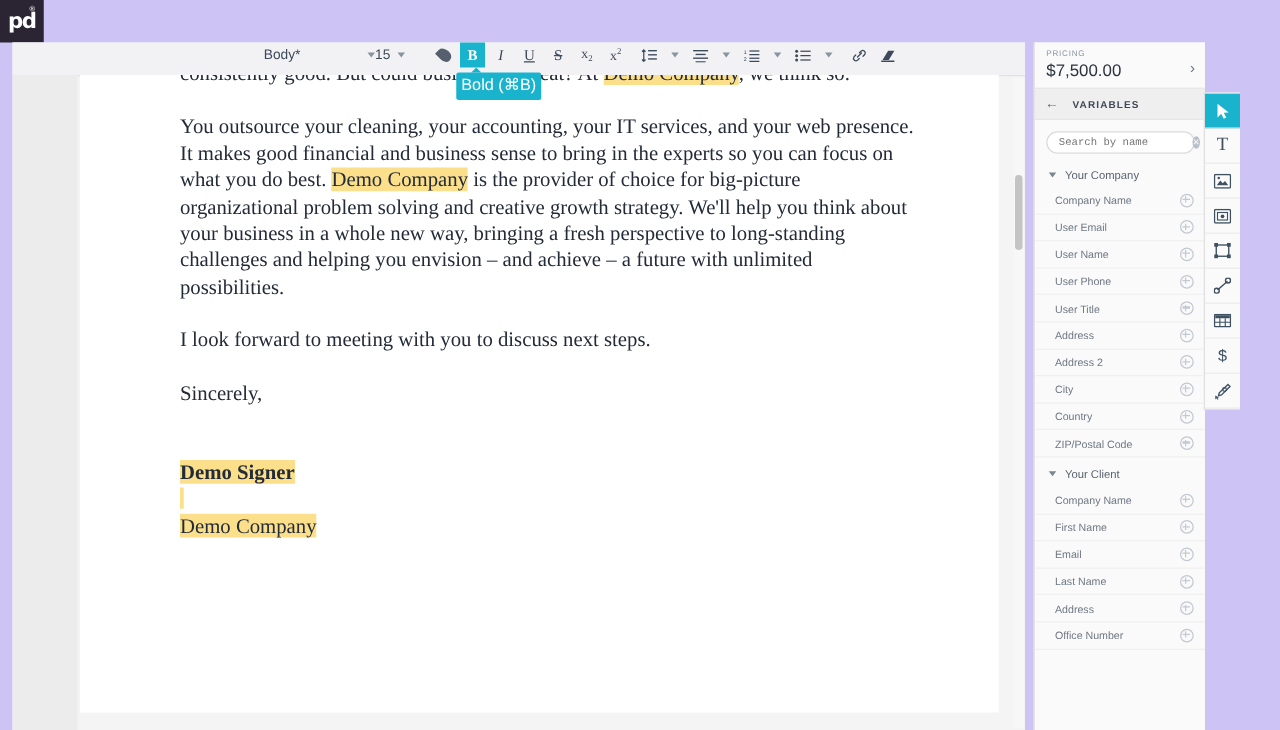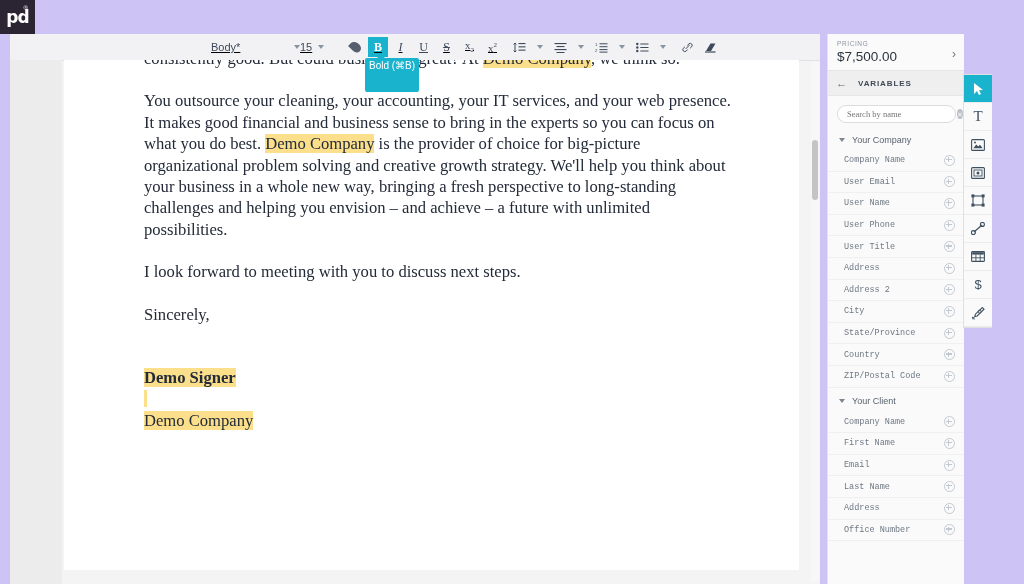--- a/index.html
+++ b/index.html
@@ -51,22 +51,20 @@
     width: 810px; height: 550px;
     background: #f4f4f4;
   }
   .toolbar {
     position: absolute;
     left: 0; top: 0;
     width: 810px; height: 26px;
     background: #f2f2f4;
     border-bottom: 1px solid #e2e2e6;
     display: flex;
-    align-items: center;
-    text-decoration: underline;
   }
   .tb-spacer { width: 198px; }
   .tb-style-select {
     display: flex;
     align-items: center;
     width: 92px;
     height: 20px;
     font-size: 11px;
     color: #3d4a5c;
     padding-left: 3px;
@@ -116,22 +114,22 @@
     border-radius: 0 60% 50% 50%;
     transform: rotate(-45deg);
   }
 
   
   .bold-tooltip {
     position: absolute;
     left: 365px; top: 58px;
     background: #1ab3cd;
     color: #ffffff;
-    font-size: 10px;
-    padding: 3px 4px 21px 4px;
+    font-size: 13px;
+    padding: 3px 4px 6px 4px;
     border-radius: 2px;
     white-space: nowrap;
     line-height: 1;
     z-index: 40;
   }
   .bold-tooltip::before {
     content: "";
     position: absolute;
     left: 12px; top: -4px;
     border-left: 4px solid transparent;
@@ -251,21 +249,21 @@
     align-items: center;
     padding: 0 5px 0 9px;
     box-sizing: border-box;
   }
   .search-input {
     flex: 1;
     border: none;
     outline: none;
     font-size: 8.5px;
     color: #9aa3af;
-    font-family: Liberation Serif, serif;
+    font-family: Liberation Mono, monospace;
     background: transparent;
     padding: 0;
   }
   .search-clear {
     width: 10px; height: 10px;
     border-radius: 50%;
     background: #b9c0c9;
     color: #fafafa;
     font-size: 7px;
     display: flex;
@@ -291,21 +289,21 @@
   }
   .var-row {
     display: flex;
     align-items: center;
     justify-content: space-between;
     height: 21.6px;
     padding: 0 9px 0 16px;
     border-bottom: 1px solid #f0f0f0;
     box-sizing: border-box;
   }
-  .var-name { font-size: 8.5px; color: #6e7884; font-family: Liberation Mono, monospace; }
+  .var-name { font-size: 8.5px; color: #6e7884; }
   .var-add {
     width: 9px; height: 9px;
     border: 1px solid #c3c9d1;
     border-radius: 50%;
     position: relative;
   }
   .var-add::before, .var-add::after {
     content: "";
     position: absolute;
     background: #c3c9d1;
@@ -548,24 +546,20 @@
       </div>
     <div class="var-row">
         <span class="var-name">Address 2</span>
         <span class="var-add"></span>
       </div>
     <div class="var-row">
         <span class="var-name">City</span>
         <span class="var-add"></span>
       </div>
     <div class="var-row">
-        <span class="var-name">State/Province</span>
-        <span class="var-add"></span>
-      </div>
-    <div class="var-row">
         <span class="var-name">Country</span>
         <span class="var-add"></span>
       </div>
     <div class="var-row">
         <span class="var-name">ZIP/Postal Code</span>
         <span class="var-add"></span>
       </div>
 
     <div class="var-group" style="margin-top:3px;">
       <span class="chev-d"></span>

